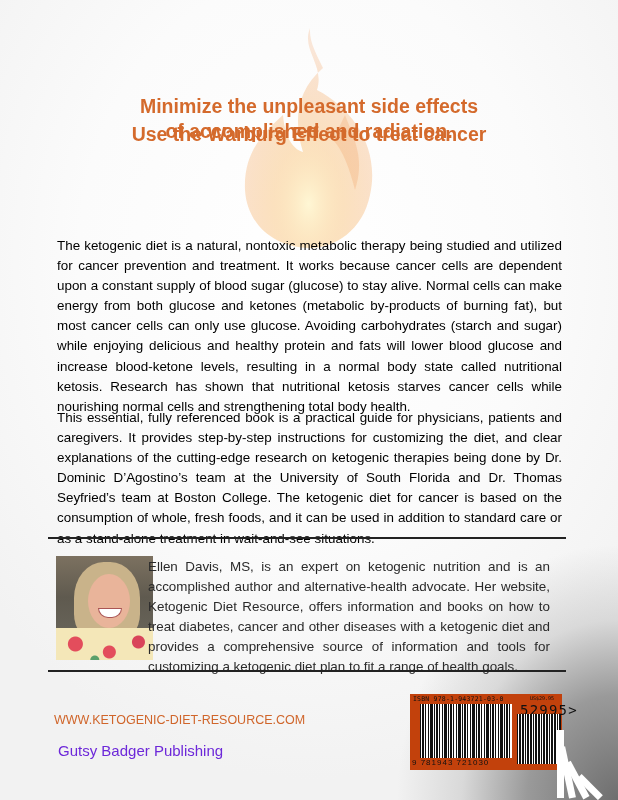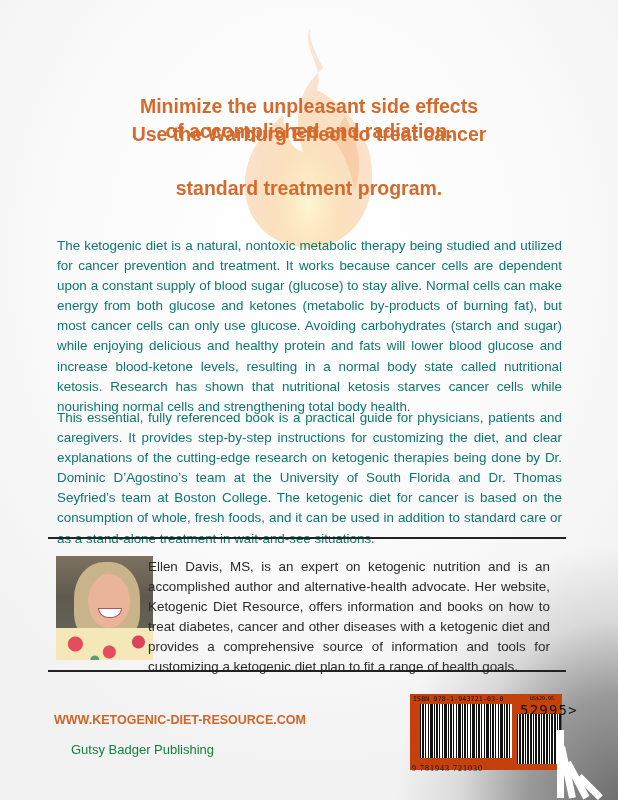--- a/index.html
+++ b/index.html
@@ -2,41 +2,41 @@
 <html><head>
 <meta charset="utf-8">
 <style>
   html,body{margin:0;padding:0;}
   body{width:618px;height:800px;position:relative;overflow:hidden;background:#f7f7f7;font-family:"Liberation Sans",sans-serif;}
   .bg{position:absolute;inset:0;background:radial-gradient(ellipse 420px 520px at 310px 260px,#ffffff 0%,#fbfbfb 55%,#f2f2f2 100%);}
   .corner-shade{position:absolute;right:0;bottom:0;width:240px;height:330px;
     background:radial-gradient(ellipse 260px 300px at 100% 100%,#6e6e6e 0%,#9a9a9a 35%,rgba(200,200,200,0.6) 60%,rgba(247,247,247,0) 85%);}
   .flame{position:absolute;left:205px;top:20px;width:210px;height:230px;}
   .headline{position:absolute;left:0;width:618px;text-align:center;color:#d46a2c;font-weight:bold;font-size:19.5px;line-height:25px;}
-  .body-text{position:absolute;left:57px;width:505px;color:#0f766e;font-size:13.4px;line-height:20.1px;text-align:justify;}
+  .body-text{position:absolute;left:57px;width:505px;color:#000000;font-size:13.4px;line-height:20.1px;text-align:justify;}
   .rule{position:absolute;left:48px;width:518px;height:1.5px;background:#222;}
   .photo{position:absolute;left:56px;top:556px;width:97px;height:104px;overflow:hidden;
     background:linear-gradient(180deg,#7c7160 0%,#5f5a4f 40%,#6d6a60 100%);}
   .photo .hair{position:absolute;left:18px;top:6px;width:66px;height:80px;border-radius:45% 45% 35% 35%;background:#c9b38a;}
   .photo .face{position:absolute;left:32px;top:18px;width:42px;height:54px;border-radius:50%;background:#e9b49a;}
   .photo .smile{position:absolute;left:42px;top:52px;width:22px;height:8px;border-radius:0 0 12px 12px;background:#fff;border:1px solid #a55;}
   .photo .shirt{position:absolute;left:0;top:72px;width:97px;height:40px;
     background:radial-gradient(circle at 20% 40%,#e34d5c 0 7px,transparent 8px),radial-gradient(circle at 55% 60%,#e34d5c 0 6px,transparent 7px),radial-gradient(circle at 85% 35%,#d9445a 0 6px,transparent 7px),radial-gradient(circle at 40% 80%,#5aa06a 0 4px,transparent 5px),#f4e7b8;}
   .bio{position:absolute;left:148px;top:557px;width:402px;color:#2a2a2a;font-size:13.4px;line-height:20.1px;text-align:justify;}
-  .website{position:absolute;left:54px;top:713px;color:#d0652a;font-weight:bold;font-size:12.5px;}
-  .publisher{position:absolute;left:71px;top:742px;color:#15803d;font-size:13px;}
+  .website{position:absolute;left:54px;top:713px;color:#d0652a;font-weight:normal;font-size:12.5px;}
+  .publisher{position:absolute;left:58px;top:742px;color:#6d28d9;font-size:15px;}
   .barcode{position:absolute;left:410px;top:694px;width:152px;height:76px;background:#c2410c;}
   .isbn-text{position:absolute;left:3px;top:1px;font-family:"DejaVu Sans Mono",monospace;font-size:6.5px;color:#111;letter-spacing:0.2px;}
   .price{position:absolute;left:120px;top:1px;font-family:"DejaVu Sans Mono",monospace;font-size:5px;color:#111;}
   .price-code{position:absolute;left:110px;top:8px;font-family:"DejaVu Sans Mono",monospace;font-size:14px;color:#111;letter-spacing:1.2px;}
   .bars-main{position:absolute;left:10px;top:10px;width:92px;height:54px;
     background:repeating-linear-gradient(90deg,#111 0 1px,#fff 1px 2px,#111 2px 4px,#fff 4px 5px,#111 5px 6px,#fff 6px 8px,#111 8px 9px,#fff 9px 10px,#111 10px 13px,#fff 13px 14px);}
   .bars-addon{position:absolute;left:107px;top:20px;width:44px;height:50px;
     background:repeating-linear-gradient(90deg,#111 0 1px,#fff 1px 2px,#111 2px 4px,#fff 4px 5px,#111 5px 7px,#fff 7px 8px);}
-  .isbn-digits{position:absolute;left:2px;top:64px;font-family:Liberation Serif, serif;font-size:8px;color:#111;letter-spacing:1px;margin-top:6px;}
+  .isbn-digits{position:absolute;left:2px;top:64px;font-family:Liberation Sans, sans-serif;font-size:8px;color:#111;letter-spacing:1px;}
   .books-logo{position:absolute;left:555px;top:728px;width:60px;height:72px;}
 </style>
 </head>
 <body>
 
 <div class="bg"></div>
 <div class="corner-shade"></div>
 
 <svg class="flame" viewBox="0 0 210 230">
   <defs>
@@ -52,21 +52,20 @@
 
 <div>
   <div class="headline" style="top:50px;margin-top:44px;">
     <div>Minimize the unpleasant side effects</div>
     <div>of accomplished and radiation.</div>
   </div>
   <div class="headline" style="top:122px;">
     <div>Use the Warburg Effect to treat cancer</div>
   </div>
   <div class="headline" style="top:176px;">
-    <div>standard treatment program.</div>
   </div>
 </div>
 
 <p class="body-text" style="top:236px;margin:0;">The ketogenic diet is a natural, nontoxic metabolic therapy being studied and utilized for cancer prevention and treatment. It works because cancer cells are dependent upon a constant supply of blood sugar (glucose) to stay alive. Normal cells can make energy from both glucose and ketones (metabolic by-products of burning fat), but most cancer cells can only use glucose. Avoiding carbohydrates (starch and sugar) while enjoying delicious and healthy protein and fats will lower blood glucose and increase blood-ketone levels, resulting in a normal body state called nutritional ketosis. Research has shown that nutritional ketosis starves cancer cells while nourishing normal cells and strengthening total body health.</p>
 <p class="body-text" style="top:408px;margin:0;">This essential, fully referenced book is a practical guide for physicians, patients and caregivers. It provides step-by-step instructions for customizing the diet, and clear explanations of the cutting-edge research on ketogenic therapies being done by Dr. Dominic D’Agostino’s team at the University of South Florida and Dr. Thomas Seyfried’s team at Boston College. The ketogenic diet for cancer is based on the consumption of whole, fresh foods, and it can be used in addition to standard care or as a stand-alone treatment in wait-and-see situations.</p>
 
 <div class="rule" style="top:537px;"></div>
 
 <div class="photo">
   <div class="hair"></div>

